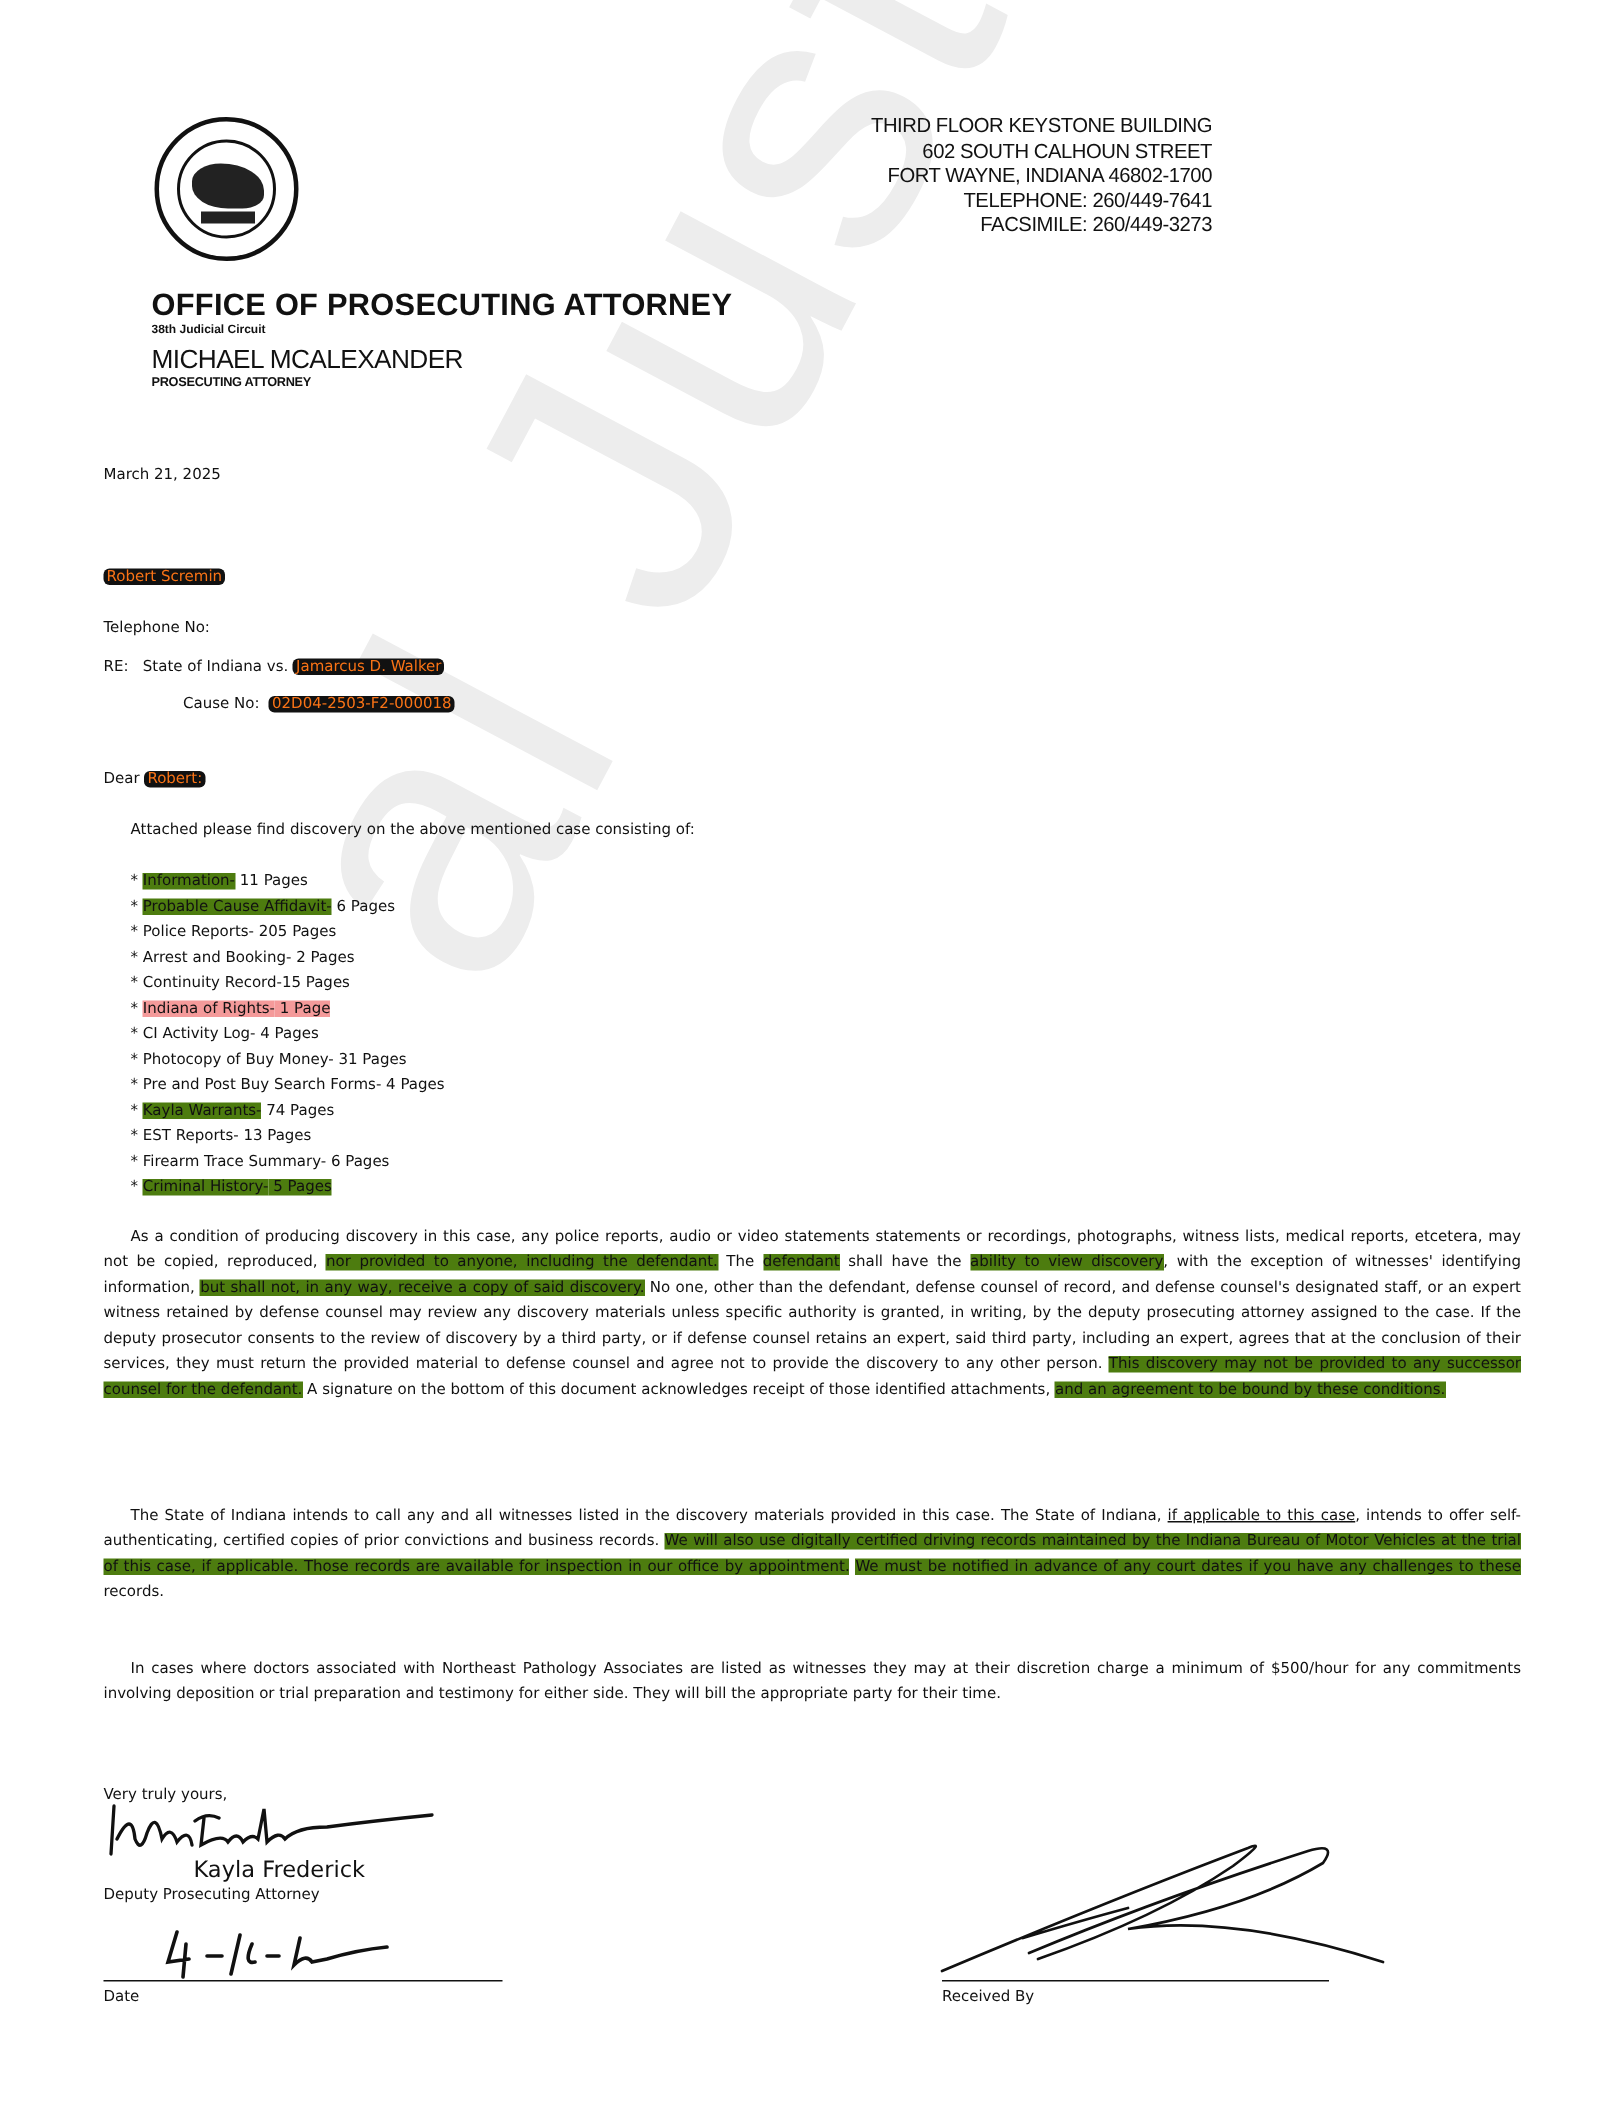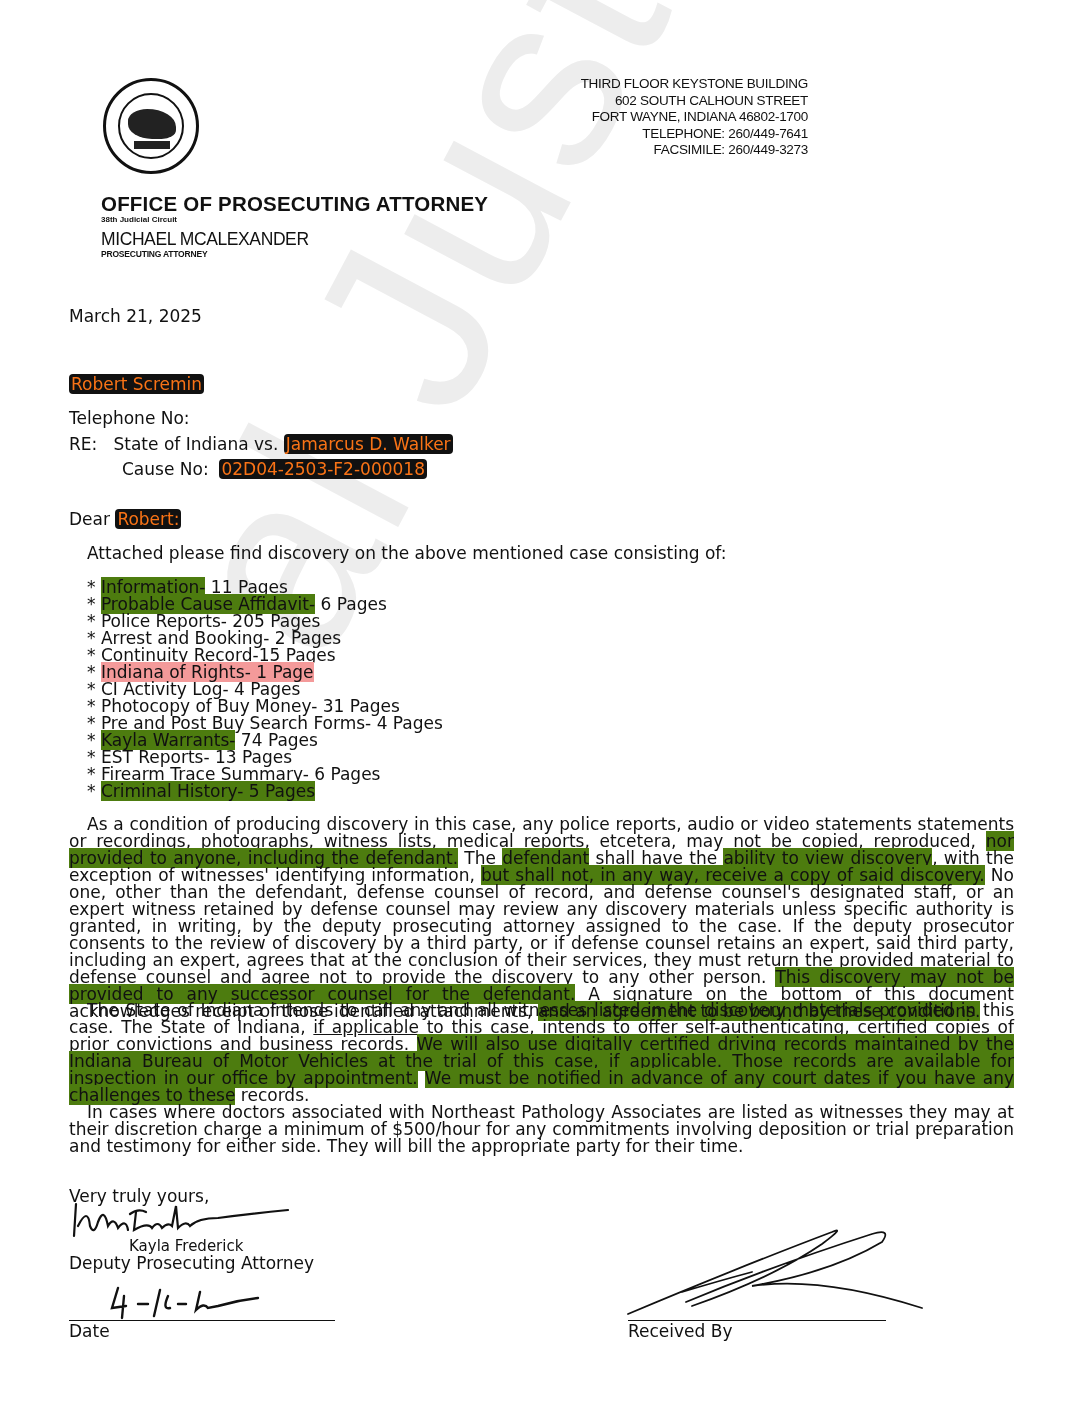--- a/index.html
+++ b/index.html
@@ -8,21 +8,21 @@
   .layer { position:absolute; z-index:1; }
   .seal { left:103px; top:78px; width:96px; height:96px; border-radius:50%; border:3px solid #111; box-sizing:border-box; }
   .seal .inner { position:absolute; left:12px; top:12px; width:66px; height:66px; border-radius:50%; border:2px solid #111; box-sizing:border-box; overflow:hidden; }
   .seal .inner::before { content:""; position:absolute; left:8px; top:14px; width:48px; height:30px; background:#222; border-radius:40% 60% 30% 50%; }
   .seal .inner::after { content:""; position:absolute; left:14px; top:46px; width:36px; height:8px; background:#222; }
   .addr { left:540px; top:76px; width:268px; text-align:right; font-family:"Liberation Sans", sans-serif; font-size:13.5px; line-height:16.5px; letter-spacing:-0.3px; }
   .office { left:101px; top:192px; font-family:"Liberation Sans", sans-serif; font-weight:bold; font-size:20.5px; letter-spacing:0.2px; }
   .circuit { left:101px; top:215px; font-family:"Liberation Sans", sans-serif; font-weight:bold; font-size:8px; }
   .prosname { left:101px; top:229px; font-family:"Liberation Sans", sans-serif; font-size:17.5px; letter-spacing:-0.4px; }
   .prostitle { left:101px; top:249px; font-family:"Liberation Sans", sans-serif; font-weight:bold; font-size:8.5px; letter-spacing:-0.2px; }
-  .txt { font-size:17px; line-height:17px; }
+  .txt { font-size:10px; line-height:17px; }
   .redact { background:#111; color:#f97316; border-radius:4px; padding:0 2px; }
   .hl { background:#4d7c0f; }
   .hlr { background:#f49a9a; }
   .list { left:87px; top:579px; list-style:none; margin:0; padding:0; }
   .list li { height:17px; line-height:17px; }
   .para { left:69px; width:945px; text-align:justify; }
   .u { text-decoration:underline; }
   .sigline { position:absolute; height:1px; background:#111; z-index:1; }
   svg.sig { position:absolute; z-index:2; }
 </style>

